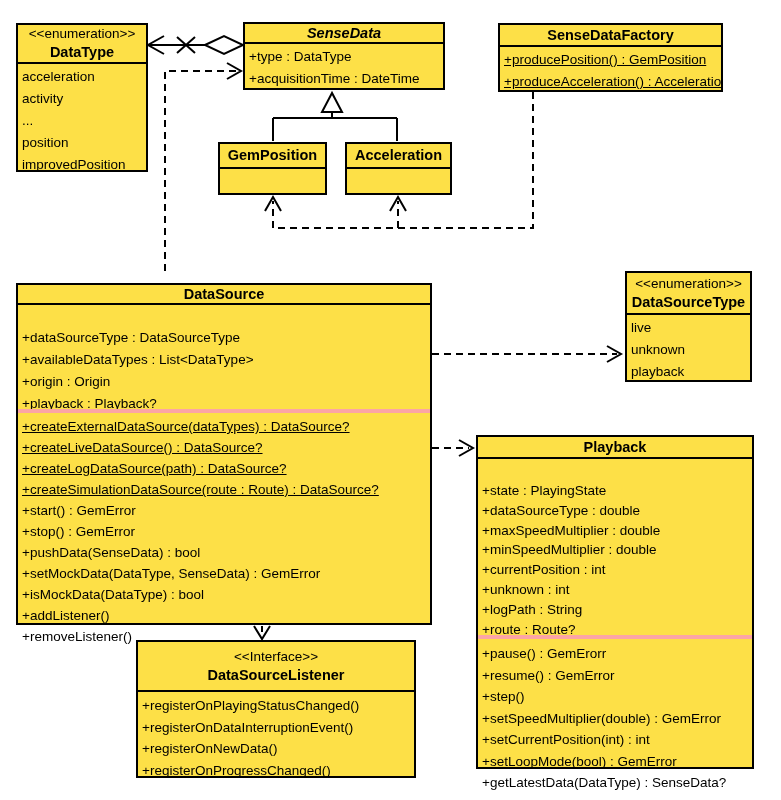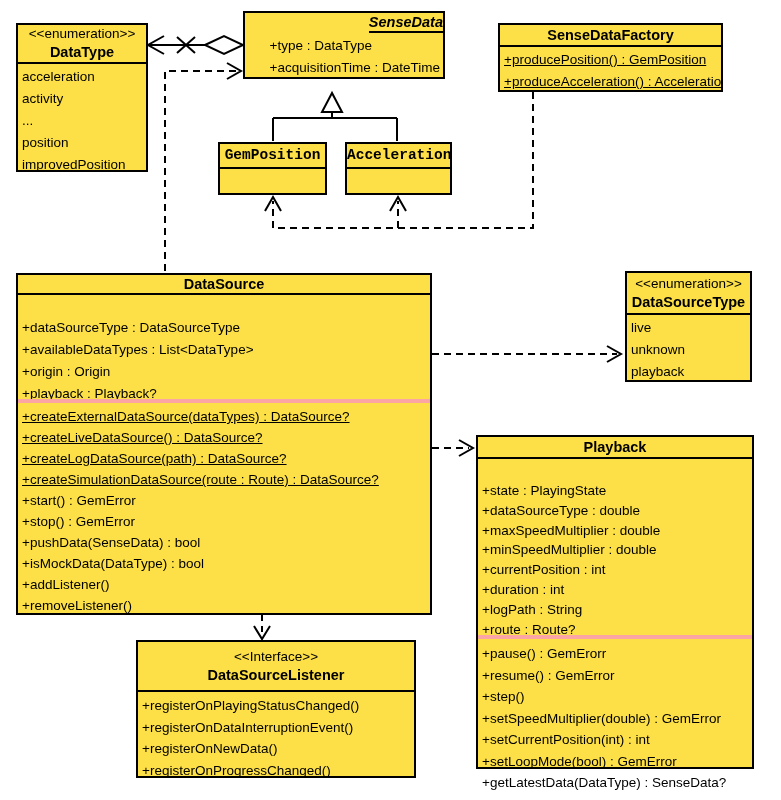--- a/index.html
+++ b/index.html
@@ -12,21 +12,21 @@
     position:absolute;box-sizing:border-box;border:2px solid #000;
     background:#fde047;display:flex;flex-direction:column;
   }
   .title{
     box-sizing:border-box;border-bottom:2px solid #000;text-align:center;
     font-weight:bold;font-size:14px;display:flex;flex-direction:column;justify-content:center;
     flex:0 0 auto;
   }
   .title .stereotype{font-weight:normal;font-size:13.5px;line-height:18px;}
   .title .name{font-size:14.5px;line-height:19px;}
-  .title.oneline{font-size:14px;font-family:Liberation Mono, monospace;}
+  .title.oneline{font-size:14px;}
   .title.abstract .name{font-style:italic;}
   .section{
     box-sizing:border-box;padding:2px 3px 16px 4px;font-size:13.5px;flex:0 0 auto;
     white-space:nowrap;overflow:hidden;
   }
   .section.divided{border-bottom:4px solid #fca5a5;margin-top:20px;}
   .underlined .member-line{text-decoration:underline;}
   .lh22 .member-line{line-height:22px;}
   .lh21 .member-line{line-height:21px;}
   .lh215 .member-line{line-height:21.5px;}
@@ -84,21 +84,21 @@
     </div>
     <div class="section lh22">
         <div class="member-line">acceleration</div>
         <div class="member-line">activity</div>
         <div class="member-line">...</div>
         <div class="member-line">position</div>
         <div class="member-line">improvedPosition</div>
       </div>
   </div>
 
-  <div class="uml-class" style="left:243px;top:11px;width:202px;height:68px;align-items:flex-end;">
+  <div class="uml-class" style="left:243px;top:22px;width:202px;height:68px;">
     <div class="title abstract" style="height:20px;">
       <div class="name">SenseData</div>
     </div>
     <div class="section lh22">
         <div class="member-line">+type : DataType</div>
         <div class="member-line">+acquisitionTime : DateTime</div>
       </div>
   </div>
 
   <div class="uml-class" style="left:498px;top:23px;width:225px;height:69px;">
@@ -118,41 +118,42 @@
     <div class="body-empty"></div>
   </div>
 
   <div class="uml-class" style="left:345px;top:142px;width:107px;height:53px;">
     <div class="title oneline" style="height:25px;">
       <div class="name">Acceleration</div>
     </div>
     <div class="body-empty"></div>
   </div>
 
-  <div class="uml-class" style="left:16px;top:273px;width:416px;height:342px;">
+  <div class="uml-class" style="left:16px;top:283px;width:416px;height:342px;">
     <div class="title" style="height:20px;">
       <div class="name">DataSource</div>
     </div>
     <div class="section divided lh22" style="height:88px;">
         <div class="member-line">+dataSourceType : DataSourceType</div>
         <div class="member-line">+availableDataTypes : List&lt;DataType&gt;</div>
         <div class="member-line">+origin : Origin</div>
         <div class="member-line">+playback : Playback?</div>
       </div>
     <div class="section lh21" style="padding-top:3px;">
       <div class="underlined">
           <div class="member-line">+createExternalDataSource(dataTypes) : DataSource?</div>
           <div class="member-line">+createLiveDataSource() : DataSource?</div>
           <div class="member-line">+createLogDataSource(path) : DataSource?</div>
           <div class="member-line">+createSimulationDataSource(route : Route) : DataSource?</div>
         </div>
       <div>
           <div class="member-line">+start() : GemError</div>
           <div class="member-line">+stop() : GemError</div>
           <div class="member-line">+pushData(SenseData) : bool</div>
+          <div class="member-line">+setMockData(DataType, SenseData) : GemError</div>
           <div class="member-line">+isMockData(DataType) : bool</div>
           <div class="member-line">+addListener()</div>
           <div class="member-line">+removeListener()</div>
         </div>
     </div>
   </div>
 
   <div class="uml-class" style="left:625px;top:271px;width:127px;height:111px;">
     <div class="title" style="height:42px;">
       <div class="stereotype">&lt;&lt;enumeration&gt;&gt;</div>
@@ -168,21 +169,21 @@
   <div class="uml-class" style="left:476px;top:435px;width:278px;height:334px;">
     <div class="title" style="height:22px;">
       <div class="name">Playback</div>
     </div>
     <div class="section divided lh20" style="height:160px;">
         <div class="member-line">+state : PlayingState</div>
         <div class="member-line">+dataSourceType : double</div>
         <div class="member-line">+maxSpeedMultiplier : double</div>
         <div class="member-line">+minSpeedMultiplier : double</div>
         <div class="member-line">+currentPosition : int</div>
-        <div class="member-line">+duration : int</div>
+        <div class="member-line">+unknown : int</div>
         <div class="member-line">+logPath : String</div>
         <div class="member-line">+route : Route?</div>
       </div>
     <div class="section lh215" style="padding-top:4px;">
         <div class="member-line">+pause() : GemErorr</div>
         <div class="member-line">+resume() : GemError</div>
         <div class="member-line">+step()</div>
         <div class="member-line">+setSpeedMultiplier(double) : GemError</div>
         <div class="member-line">+setCurrentPosition(int) : int</div>
         <div class="member-line">+setLoopMode(bool) : GemError</div>

